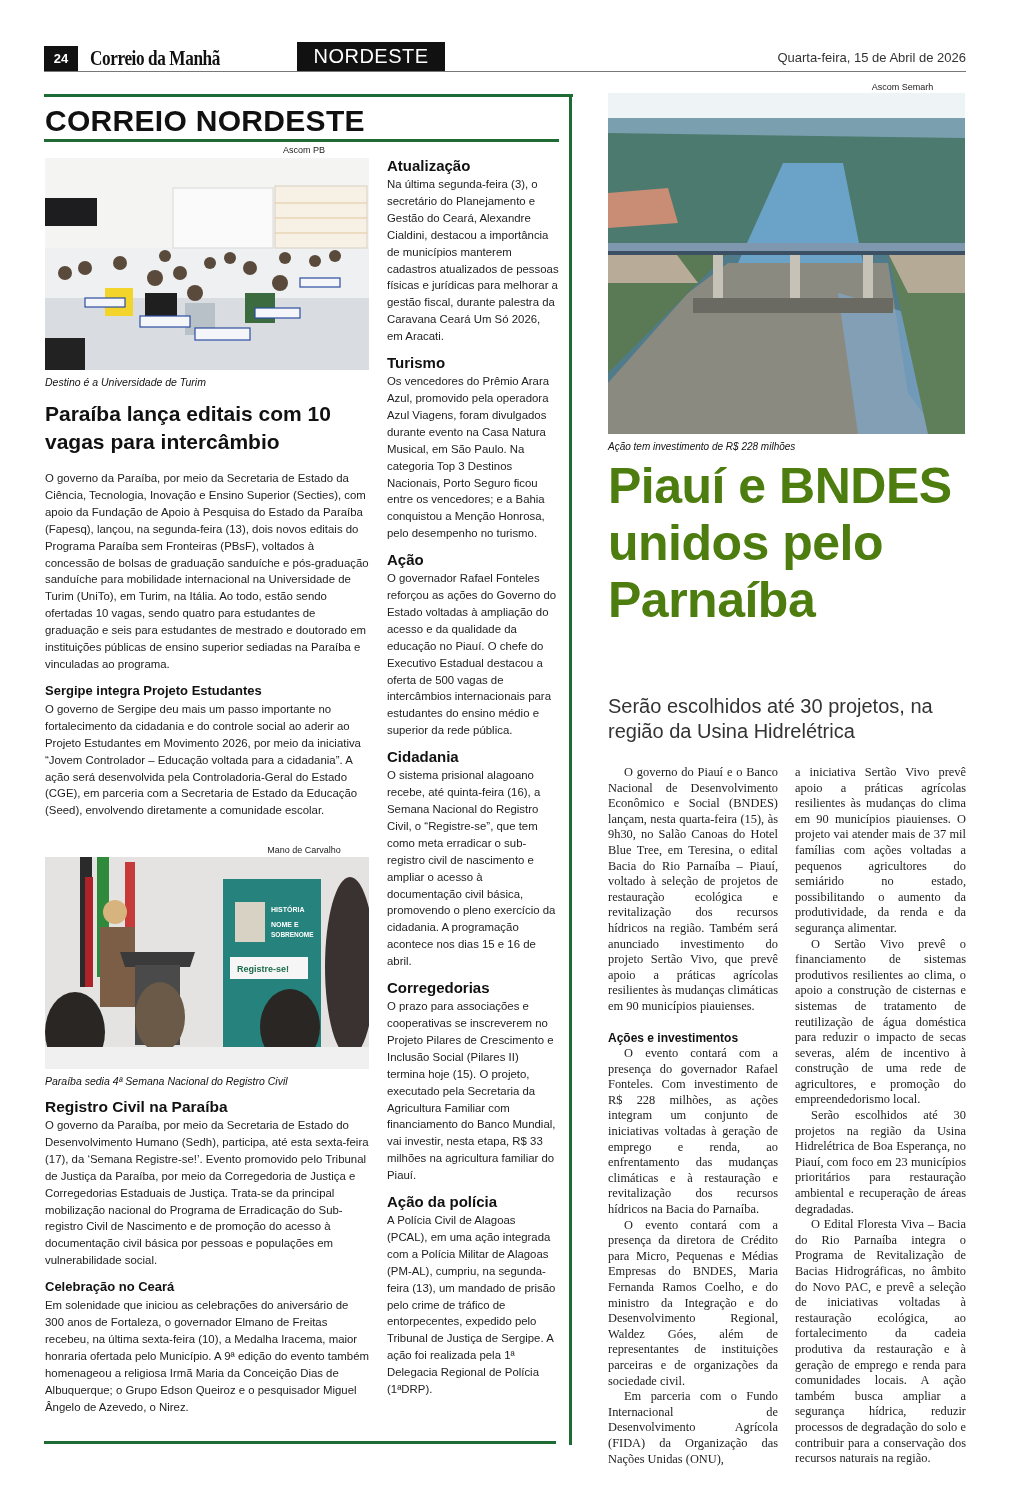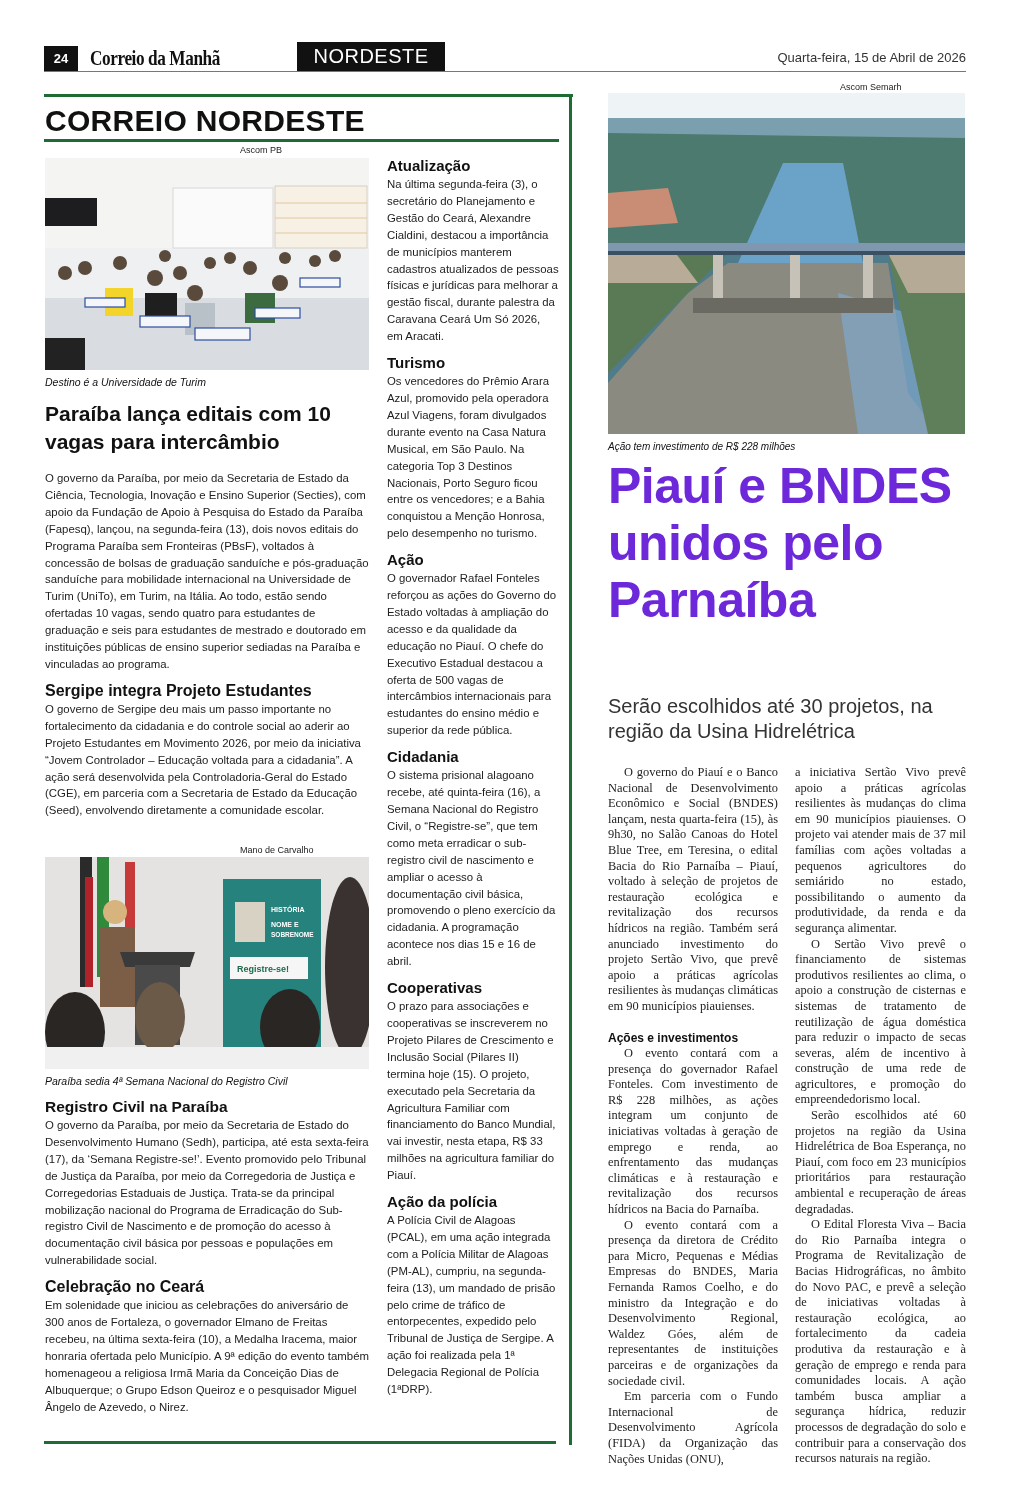--- a/index.html
+++ b/index.html
@@ -13,32 +13,32 @@
   .section { position: absolute; left: 253px; top: -4px; width: 148px; height: 29px; background: #111; color: #fff; font-family: "Liberation Sans", sans-serif; font-size: 20px; text-align: center; line-height: 29px; letter-spacing: 0.5px; }
   .date { position: absolute; right: 0; top: 4px; font-family: "Liberation Sans", sans-serif; font-size: 13px; color: #333; }
 
   
   .frame-top { position: absolute; left: 44px; top: 94px; width: 529px; height: 3px; background: #1e6b33; }
   .frame-right { position: absolute; left: 569px; top: 94px; width: 3px; height: 1351px; background: #1e6b33; }
   .frame-title { position: absolute; left: 45px; top: 104px; font-family: "Liberation Sans", sans-serif; font-weight: bold; font-size: 30px; letter-spacing: 0.3px; color: #111; }
   .frame-title-rule { position: absolute; left: 44px; top: 139px; width: 515px; height: 3px; background: #1e6b33; }
   .bottom-rule { position: absolute; left: 44px; top: 1441px; width: 512px; height: 3px; background: #1e6b33; }
 
-  .credit { position: absolute; font-family: "Liberation Sans", sans-serif; font-size: 9px; color: #222; text-align: left; }
+  .credit { position: absolute; font-family: "Liberation Sans", sans-serif; font-size: 9px; color: #222; text-align: center; }
   .caption { position: absolute; font-family: "Liberation Sans", sans-serif; font-style: italic; font-size: 10.5px; color: #111; }
   .photo { position: absolute; overflow: hidden; }
 
   .col-sans { position: absolute; font-family: "Liberation Sans", sans-serif; font-size: 11.4px; line-height: 16.9px; color: #222; }
   .col-sans p { text-align: left; }
   .h-big { font-family: "Liberation Sans", sans-serif; font-size: 21px; line-height: 28px; color: #111; }
-  .h-sub { font-family: "Liberation Sans", sans-serif; font-size: 16px; font-weight: bold; color: #111; line-height: 20px; }
+  .h-sub { font-family: "Liberation Sans", sans-serif; font-size: 13px; font-weight: bold; color: #111; line-height: 20px; }
   .h-mid { font-family: "Liberation Sans", sans-serif; font-size: 15px; font-weight: bold; color: #111; line-height: 20px; margin-top: 8px; }
 
   
-  .main-title { position: absolute; left: 608px; top: 458px; width: 360px; font-family: "Liberation Sans", sans-serif; font-size: 50px; line-height: 57px; color: #6d28d9; letter-spacing: -0.5px; }
+  .main-title { position: absolute; left: 608px; top: 458px; width: 360px; font-family: "Liberation Sans", sans-serif; font-size: 50px; line-height: 57px; color: #4d7c0f; letter-spacing: -0.5px; }
   .main-sub { position: absolute; left: 608px; top: 694px; width: 370px; font-family: "Liberation Sans", sans-serif; font-size: 20px; line-height: 25px; color: #333; }
   .serif-col { position: absolute; font-family: "Liberation Serif", serif; font-size: 12.4px; line-height: 15.6px; color: #222; text-align: justify; hyphens: auto; }
   .serif-col p { text-indent: 16px; }
   .serif-col p.noind { text-indent: 0; }
   .serif-col .sh { font-family: "Liberation Sans", sans-serif; font-weight: bold; font-size: 12px; margin-top: 16px; text-indent: 0; color: #111; }
 </style>
 </head>
 <body>
 
 <div class="hdr">
@@ -151,21 +151,21 @@
   </div>
   <div>
     <h4 class="h-mid">Ação</h4>
     <p>O governador Rafael Fonteles reforçou as ações do Governo do Estado voltadas à ampliação do acesso e da qualidade da educação no Piauí. O chefe do Executivo Estadual destacou a oferta de 500 vagas de intercâmbios internacionais para estudantes do ensino médio e superior da rede pública.</p>
   </div>
   <div>
     <h4 class="h-mid">Cidadania</h4>
     <p>O sistema prisional alagoano recebe, até quinta-feira (16), a Semana Nacional do Registro Civil, o “Registre-se”, que tem como meta erradicar o sub-registro civil de nascimento e ampliar o acesso à documentação civil básica, promovendo o pleno exercício da cidadania. A programação acontece nos dias 15 e 16 de abril.</p>
   </div>
   <div>
-    <h4 class="h-mid">Cooperativas</h4>
+    <h4 class="h-mid">Corregedorias</h4>
     <p>O prazo para associações e cooperativas se inscreverem no Projeto Pilares de Crescimento e Inclusão Social (Pilares II) termina hoje (15). O projeto, executado pela Secretaria da Agricultura Familiar com financiamento do Banco Mundial, vai investir, nesta etapa, R$ 33 milhões na agricultura familiar do Piauí.</p>
   </div>
   <div>
     <h4 class="h-mid">Ação da polícia</h4>
     <p>A Polícia Civil de Alagoas (PCAL), em uma ação integrada com a Polícia Militar de Alagoas (PM-AL), cumpriu, na segunda-feira (13), um mandado de prisão pelo crime de tráfico de entorpecentes, expedido pelo Tribunal de Justiça de Sergipe. A ação foi realizada pela 1ª Delegacia Regional de Polícia (1ªDRP).</p>
   </div>
 </div>
 
 <div class="bottom-rule"></div>
 
@@ -201,15 +201,15 @@
   <p>O governo do Piauí e o Banco Nacional de Desenvolvimento Econômico e Social (BNDES) lançam, nesta quarta-feira (15), às 9h30, no Salão Canoas do Hotel Blue Tree, em Teresina, o edital Bacia do Rio Parnaíba – Piauí, voltado à seleção de projetos de restauração ecológica e revitalização dos recursos hídricos na região. Também será anunciado investimento do projeto Sertão Vivo, que prevê apoio a práticas agrícolas resilientes às mudanças climáticas em 90 municípios piauienses.</p>
   <p class="sh">Ações e investimentos</p>
   <p>O evento contará com a presença do governador Rafael Fonteles. Com investimento de R$ 228 milhões, as ações integram um conjunto de iniciativas voltadas à geração de emprego e renda, ao enfrentamento das mudanças climáticas e à restauração e revitalização dos recursos hídricos na Bacia do Parnaíba.</p>
   <p>O evento contará com a presença da diretora de Crédito para Micro, Pequenas e Médias Empresas do BNDES, Maria Fernanda Ramos Coelho, e do ministro da Integração e do Desenvolvimento Regional, Waldez Góes, além de representantes de instituições parceiras e de organizações da sociedade civil.</p>
   <p>Em parceria com o Fundo Internacional de Desenvolvimento Agrícola (FIDA) da Organização das Nações Unidas (ONU),</p>
 </div>
 
 <div class="serif-col" style="left:795px; top:765px; width:171px;">
   <p class="noind">a iniciativa Sertão Vivo prevê apoio a práticas agrícolas resilientes às mudanças do clima em 90 municípios piauienses. O projeto vai atender mais de 37 mil famílias com ações voltadas a pequenos agricultores do semiárido no estado, possibilitando o aumento da produtividade, da renda e da segurança alimentar.</p>
   <p>O Sertão Vivo prevê o financiamento de sistemas produtivos resilientes ao clima, o apoio a construção de cisternas e sistemas de tratamento de reutilização de água doméstica para reduzir o impacto de secas severas, além de incentivo à construção de uma rede de agricultores, e promoção do empreendedorismo local.</p>
-  <p>Serão escolhidos até 60 projetos na região da Usina Hidrelétrica de Boa Esperança, no Piauí, com foco em 23 municípios prioritários para restauração ambiental e recuperação de áreas degradadas.</p>
+  <p>Serão escolhidos até 30 projetos na região da Usina Hidrelétrica de Boa Esperança, no Piauí, com foco em 23 municípios prioritários para restauração ambiental e recuperação de áreas degradadas.</p>
   <p>O Edital Floresta Viva – Bacia do Rio Parnaíba integra o Programa de Revitalização de Bacias Hidrográficas, no âmbito do Novo PAC, e prevê a seleção de iniciativas voltadas à restauração ecológica, ao fortalecimento da cadeia produtiva da restauração e à geração de emprego e renda para comunidades locais. A ação também busca ampliar a segurança hídrica, reduzir processos de degradação do solo e contribuir para a conservação dos recursos naturais na região.</p>
 </div>
 
 </body></html>

